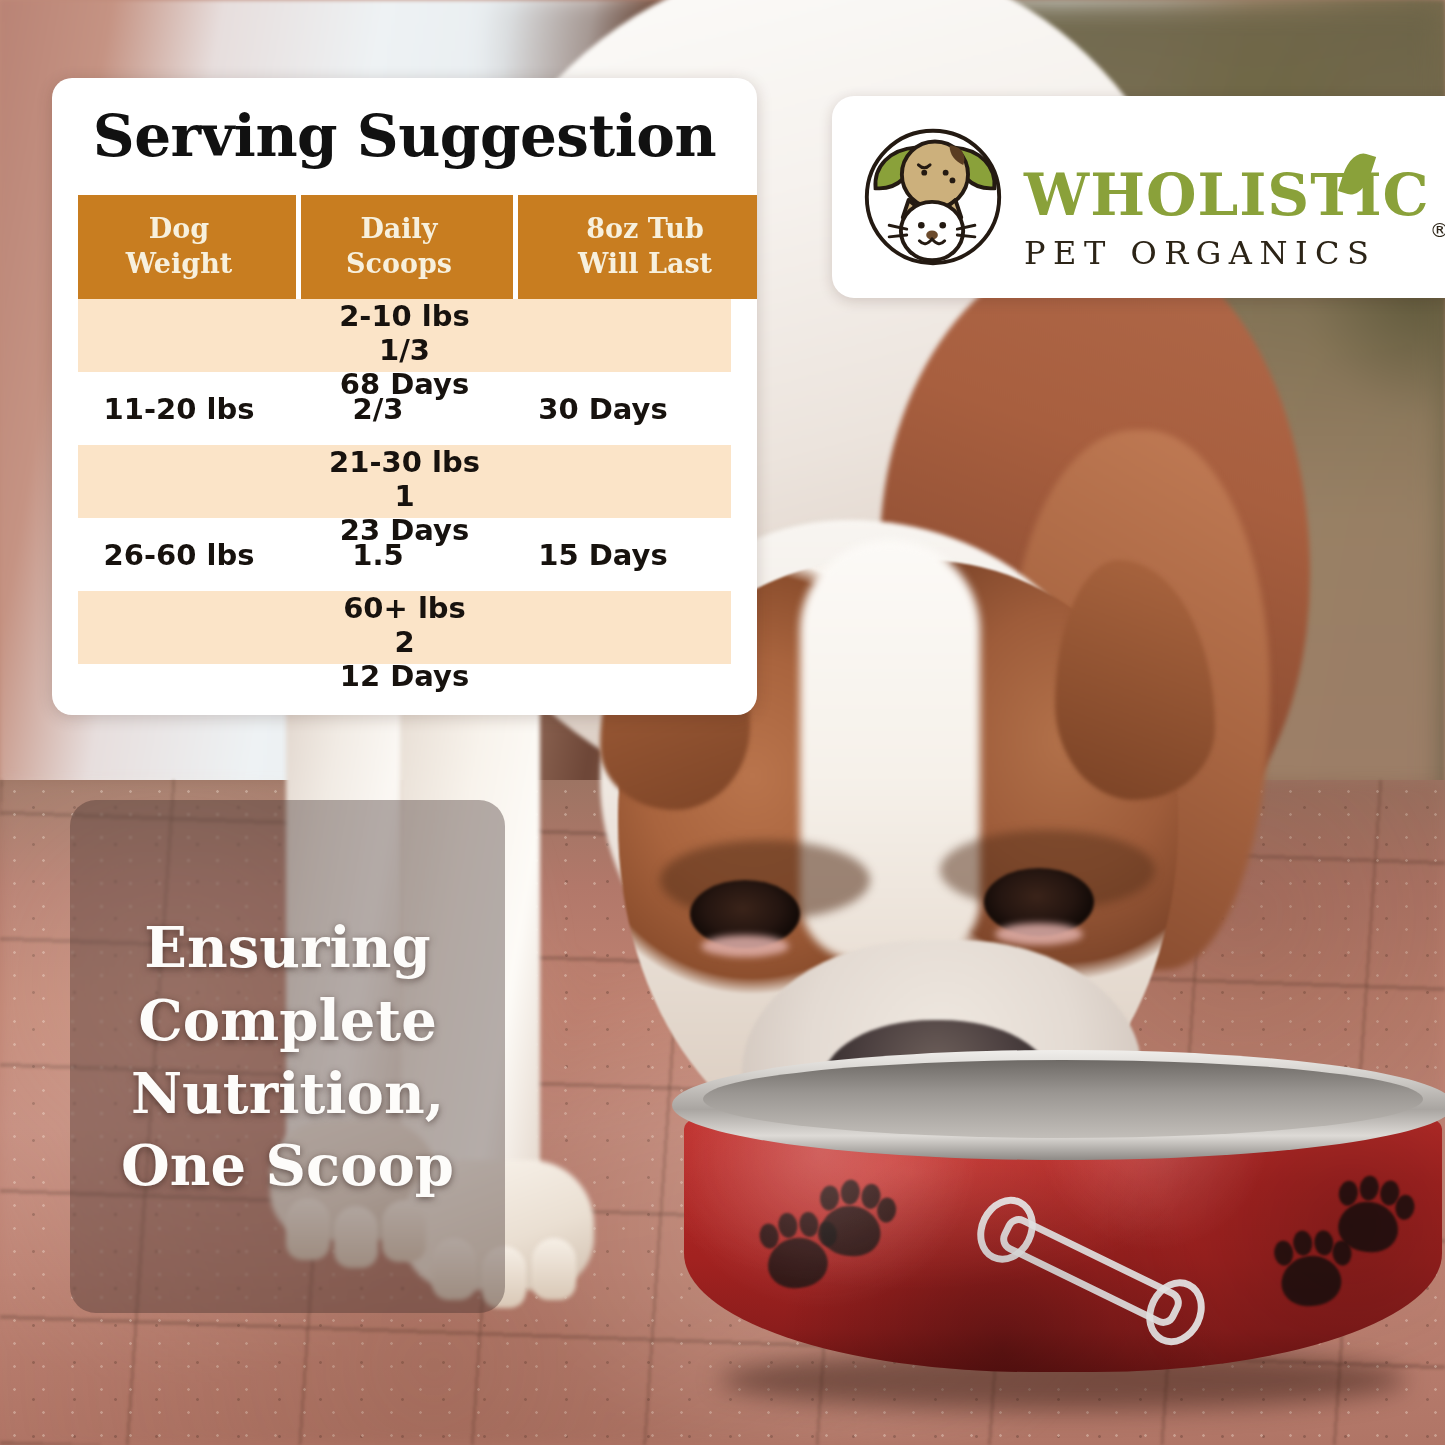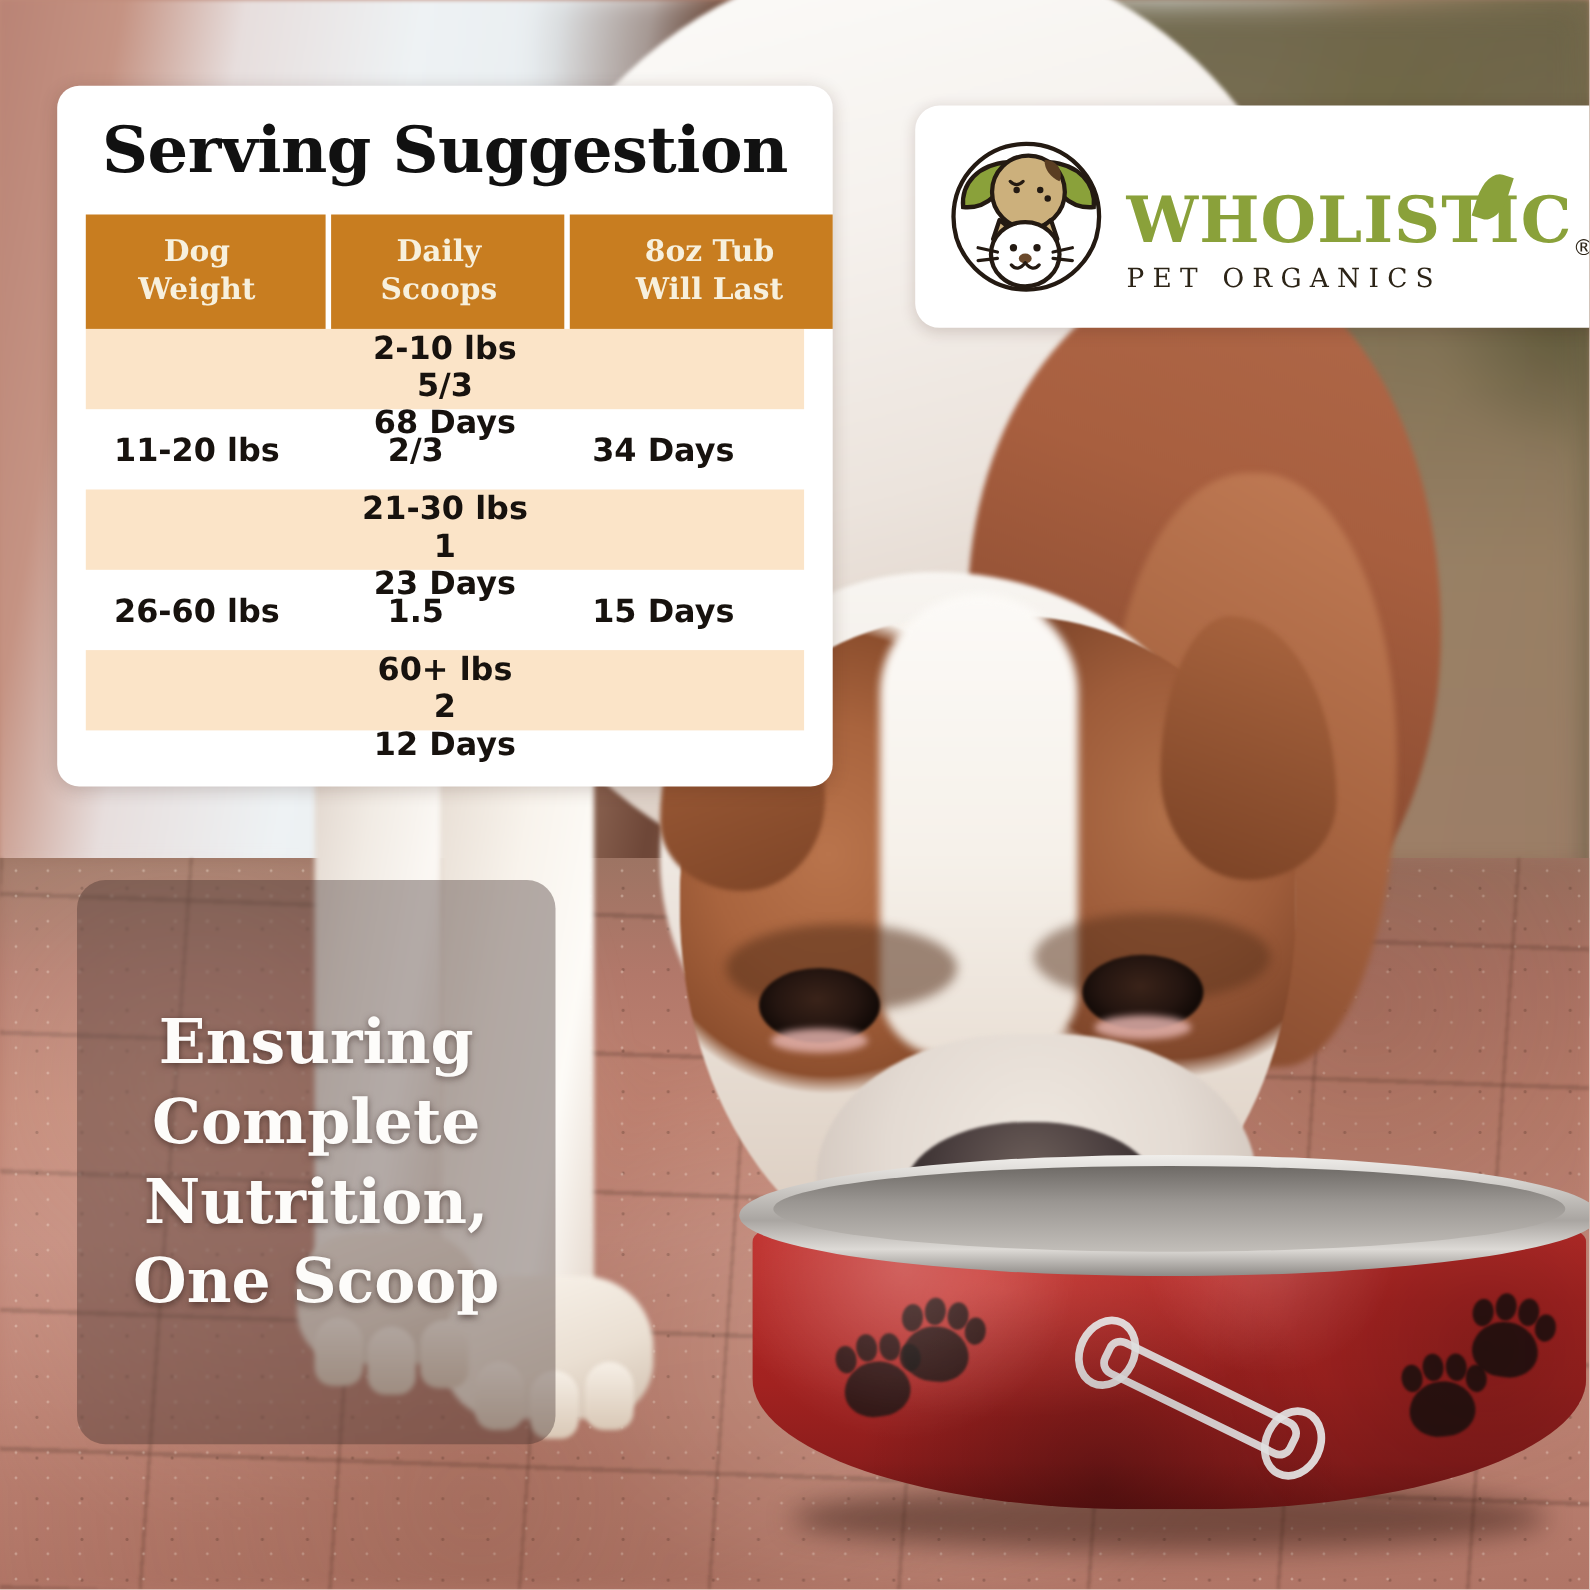--- a/index.html
+++ b/index.html
@@ -247,21 +247,21 @@
     box-shadow:0 3px 14px rgba(60,30,20,.18);
     display:flex;align-items:center;padding-left:28px;box-sizing:border-box;
   }
   .logo-mark{width:146px;height:146px;flex:0 0 auto;}
   .logo-text{margin-left:18px;position:relative;margin-top:44px;}
   .logo-word{
     font-family:"DejaVu Serif",serif;font-weight:bold;font-size:58px;
     color:#8aa13a;letter-spacing:1px;line-height:1;white-space:nowrap;
   }
   .logo-sub{
-    font-family:"DejaVu Serif",serif;font-size:24px;color:#2c2417;
+    font-family:"DejaVu Serif",serif;font-size:32px;color:#2c2417;
     letter-spacing:7.5px;margin-top:10px;white-space:nowrap;
   }
   .logo-reg{
     position:absolute;right:-20px;bottom:30px;font-size:20px;color:#2c2417;
     font-family:"DejaVu Sans",sans-serif;
   }
   .logo-leaf{
     position:absolute;left:320px;top:-14px;width:26px;height:44px;
     background:#8aa13a;border-radius:60% 0 60% 0;transform:rotate(18deg);
   }
@@ -378,27 +378,27 @@
           <span>Scoops</span>
         </div>
         <div class="th col3">
           <span>8oz Tub</span>
           <span>Will Last</span>
         </div>
       </div>
 
       <div class="trow alt">
         <div class="td col1">2-10 lbs</div>
-        <div class="td col2">5/3</div>
+        <div class="td col2">1/3</div>
         <div class="td col3">68 Days</div>
       </div>
       <div class="trow">
         <div class="td col1">11-20 lbs</div>
         <div class="td col2">2/3</div>
-        <div class="td col3">34 Days</div>
+        <div class="td col3">30 Days</div>
       </div>
       <div class="trow alt">
         <div class="td col1">21-30 lbs</div>
         <div class="td col2">1</div>
         <div class="td col3">23 Days</div>
       </div>
       <div class="trow">
         <div class="td col1">26-60 lbs</div>
         <div class="td col2">1.5</div>
         <div class="td col3">15 Days</div>

